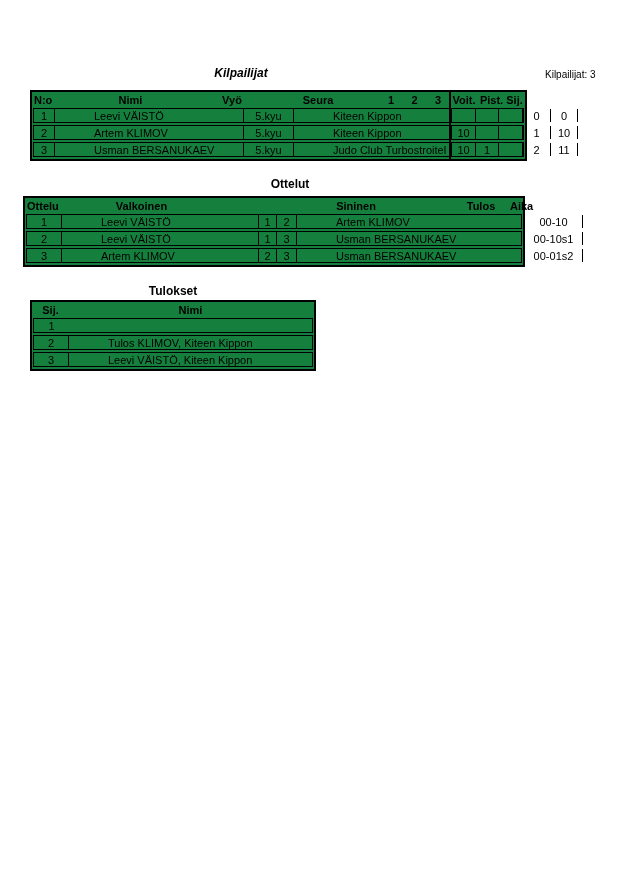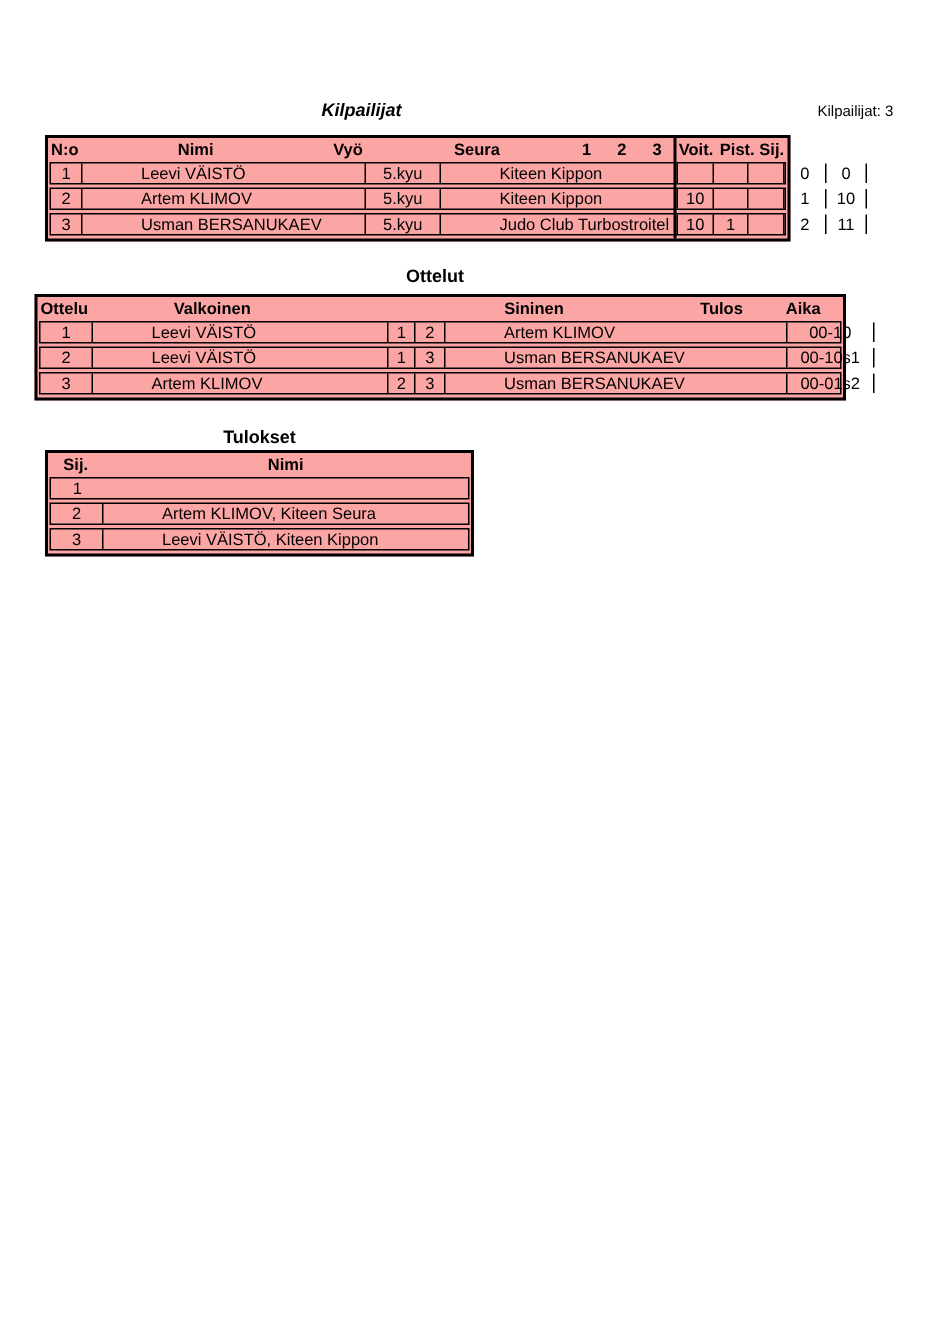--- a/index.html
+++ b/index.html
@@ -14,21 +14,21 @@
   }
   .sec-title{
     position:absolute; transform:translateX(-50%);
     font-size:12px; font-weight:bold; white-space:nowrap;
   }
   .count{
     position:absolute; top:69px; left:545px; font-size:10px; white-space:nowrap;
   }
   .tbl{
     position:absolute; box-sizing:border-box; border:2px solid #000;
-    background:#fca5a5; font-size:11px;
+    background:#15803d; font-size:11px;
   }
   .hrow{ display:flex; align-items:center; height:16px; margin:0 1px; font-weight:bold; }
   .hc{ display:flex; align-items:center; justify-content:center; height:100%;
        box-sizing:border-box; flex-shrink:0; white-space:nowrap; }
   .hc.left{ justify-content:flex-start; padding-left:1px; }
   .row{ display:flex; align-items:center; height:15px; margin:0 1px 2px 1px;
         border:1px solid #000; box-sizing:border-box; }
   .c{ display:flex; align-items:center; justify-content:center; height:100%;
       box-sizing:border-box; border-right:1px solid #000; flex-shrink:0;
       overflow:hidden; white-space:nowrap; }
@@ -37,21 +37,21 @@
   .vthick{ position:absolute; top:0; bottom:0; width:2px; background:#000; }
 
   
   .tbl1{ left:30px; top:90px; width:497px; height:71px; }
   .w-t1-no{width:21px}.w-t1-name{width:153px}.w-t1-belt{width:50px}.w-t1-club{width:122px}
   .w-t1-r1{width:24px}.w-t1-r2{width:23px}.w-t1-r3{width:24px}
   .w-t1-wins{width:28px}.w-t1-pist{width:27px}.w-t1-sij{flex:1}
   .tbl1 .vthick{ left:417px; }
 
   
-  .tbl2{ left:23px; top:196px; width:541px; height:71px; }
+  .tbl2{ left:23px; top:196px; width:502px; height:71px; }
   .w-t2-m{width:35px}.w-t2-w{width:161px}.w-t2-wn{width:18px}.w-t2-bn{width:20px}
   .w-t2-b{width:192px}.w-t2-res{width:58px}.w-t2-time{flex:1}
 
   
   .tbl3{ left:30px; top:300px; width:286px; height:71px; }
   .w-t3-p{width:35px}.w-t3-n{flex:1}
 </style>
 </head>
 <body>
 
@@ -159,21 +159,21 @@
   <div class="tbl tbl3">
     <div class="hrow">
       <div class="hc w-t3-p">Sij.</div>
       <div class="hc w-t3-n">Nimi</div>
     </div>
     <div class="row">
       <div class="c w-t3-p">1</div>
     </div>
     <div class="row">
       <div class="c w-t3-p">2</div>
-      <div class="c left w-t3-n">Artem KLIMOV, Kiteen Seura</div>
+      <div class="c left w-t3-n">Tulos KLIMOV, Kiteen Kippon</div>
     </div>
     <div class="row">
       <div class="c w-t3-p">3</div>
       <div class="c left w-t3-n">Leevi VÄISTÖ, Kiteen Kippon</div>
     </div>
   </div>
 
 </div>
 
 </body></html>

